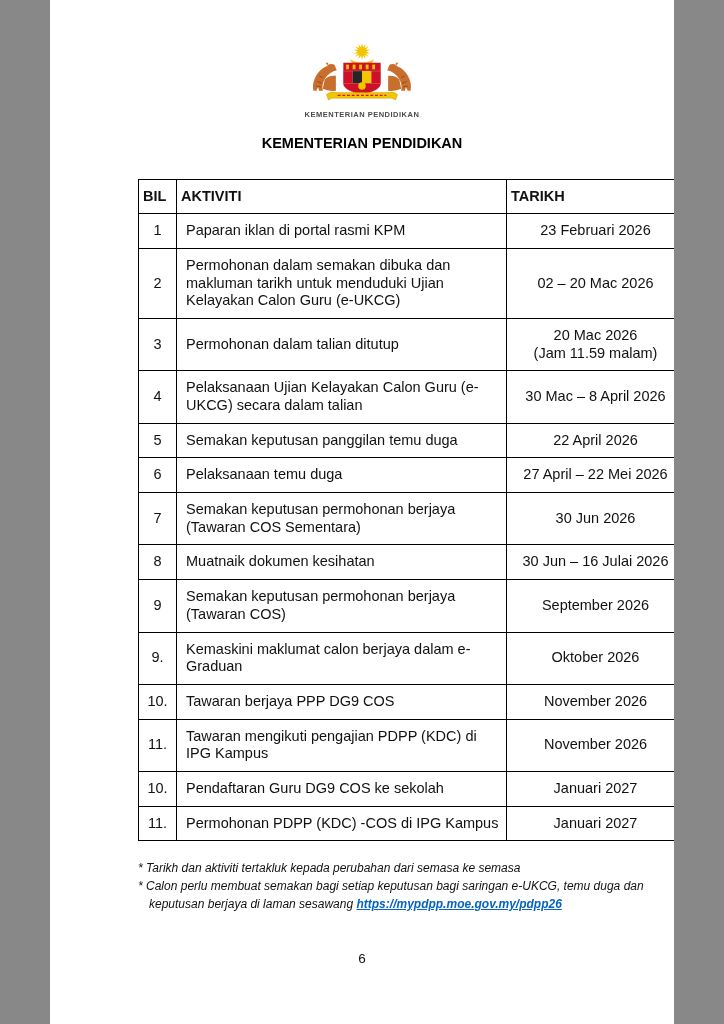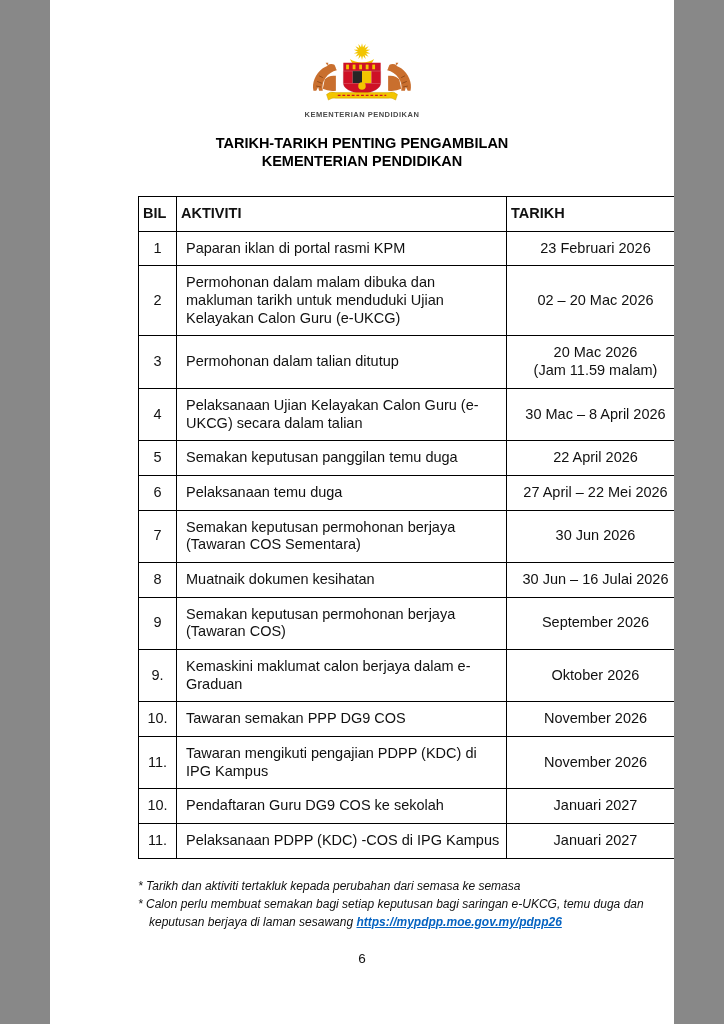--- a/index.html
+++ b/index.html
@@ -160,21 +160,20 @@
 
         <g>
           <path d="M22,56 Q26,52 32,54 L88,54 Q94,52 98,56 L96,62 Q92,59 88,60 L32,60 Q28,59 24,62 Z" fill="#F2C500" stroke="#c79a00" stroke-width="0.5"></path>
           <path d="M34,57 h52" stroke="#CE1126" stroke-width="1.4" stroke-dasharray="3 2"></path>
         </g>
       </svg>
       <div class="logo-caption">KEMENTERIAN PENDIDIKAN</div>
     </div>
 
     <div class="title-block">
-      <div>TARIKH-TARIKH PENTING PENGAMBILAN</div>
       <div>KEMENTERIAN PENDIDIKAN</div>
     </div>
   </header>
 
   <table class="schedule">
     <colgroup>
       <col class="c-bil">
       <col class="c-akt">
       <col class="c-tar">
     </colgroup>
@@ -186,21 +185,21 @@
       </tr>
     </thead>
     <tbody>
         <tr>
           <td class="bil">1</td>
           <td class="aktiviti">Paparan iklan di portal rasmi KPM</td>
           <td class="tarikh">23 Februari 2026</td>
         </tr>
         <tr>
           <td class="bil">2</td>
-          <td class="aktiviti">Permohonan dalam malam dibuka dan makluman tarikh untuk menduduki Ujian Kelayakan Calon Guru (e-UKCG)</td>
+          <td class="aktiviti">Permohonan dalam semakan dibuka dan makluman tarikh untuk menduduki Ujian Kelayakan Calon Guru (e-UKCG)</td>
           <td class="tarikh">02 – 20 Mac 2026</td>
         </tr>
         <tr>
           <td class="bil">3</td>
           <td class="aktiviti">Permohonan dalam talian ditutup</td>
           <td class="tarikh">20 Mac 2026
 (Jam 11.59 malam)</td>
         </tr>
         <tr>
           <td class="bil">4</td>
@@ -232,36 +231,36 @@
           <td class="aktiviti">Semakan keputusan permohonan berjaya (Tawaran COS)</td>
           <td class="tarikh">September 2026</td>
         </tr>
         <tr>
           <td class="bil">9.</td>
           <td class="aktiviti">Kemaskini maklumat calon berjaya dalam e-Graduan</td>
           <td class="tarikh">Oktober 2026</td>
         </tr>
         <tr>
           <td class="bil">10.</td>
-          <td class="aktiviti">Tawaran semakan PPP DG9 COS</td>
+          <td class="aktiviti">Tawaran berjaya PPP DG9 COS</td>
           <td class="tarikh">November 2026</td>
         </tr>
         <tr>
           <td class="bil">11.</td>
           <td class="aktiviti">Tawaran mengikuti pengajian PDPP (KDC) di IPG Kampus</td>
           <td class="tarikh">November 2026</td>
         </tr>
         <tr>
           <td class="bil">10.</td>
           <td class="aktiviti">Pendaftaran Guru DG9 COS ke sekolah</td>
           <td class="tarikh">Januari 2027</td>
         </tr>
         <tr>
           <td class="bil">11.</td>
-          <td class="aktiviti">Pelaksanaan PDPP (KDC) -COS di IPG Kampus</td>
+          <td class="aktiviti">Permohonan PDPP (KDC) -COS di IPG Kampus</td>
           <td class="tarikh">Januari 2027</td>
         </tr>
       </tbody>
   </table>
 
   <div class="footnotes">
     <p>* <span>Tarikh dan aktiviti tertakluk kepada perubahan dari semasa ke semasa</span></p>
     <p>* <span>Calon perlu membuat semakan bagi setiap keputusan bagi saringan e-UKCG, temu duga dan keputusan berjaya di laman sesawang </span><a href="#">https://mypdpp.moe.gov.my/pdpp26</a></p>
   </div>
 

